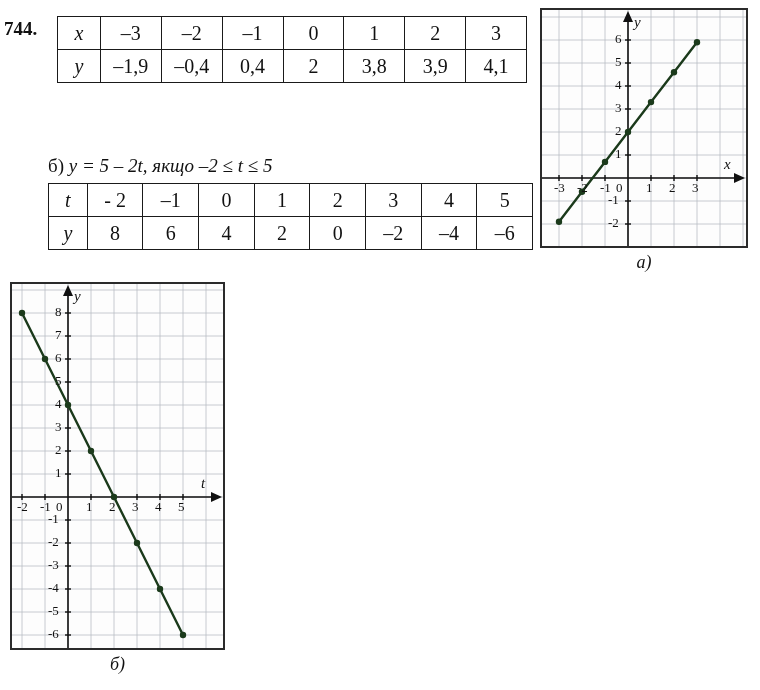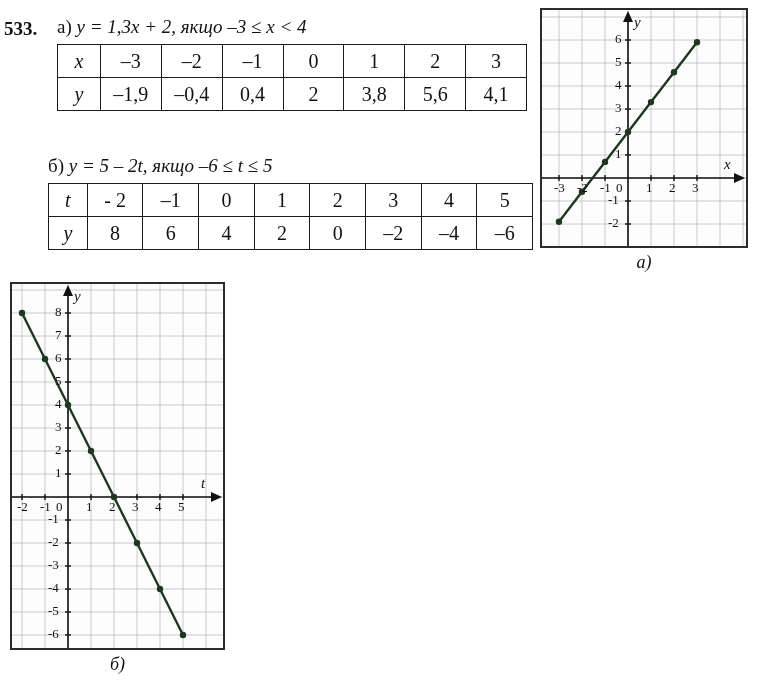--- a/index.html
+++ b/index.html
@@ -126,61 +126,55 @@
     position: absolute;
     font-size: 13px;
     font-family: "Liberation Serif", serif;
     color: #111;
     white-space: nowrap;
   }
 </style>
 </head>
 <body>
 
-<div id="problem-number">533.</div>
+<div id="problem-number">744.</div>
 
 <div id="part-a-block">
-  <div class="eq-line">
-    <span class="lbl">а)</span>
-    <span>y = 1,3x + 2,</span>
-    <span class="word">якщо</span>
-    <span>–3 ≤ x &lt; 4</span>
-  </div>
   <table class="vt" id="table-a">
     <tbody>
         <tr>
       <td class="varname">x</td>
       <td>–3</td>
       <td>–2</td>
       <td>–1</td>
       <td>0</td>
       <td>1</td>
       <td>2</td>
       <td>3</td>
     </tr>
     <tr>
       <td class="varname">y</td>
       <td>–1,9</td>
       <td>–0,4</td>
       <td>0,4</td>
       <td>2</td>
       <td>3,8</td>
-      <td>5,6</td>
+      <td>3,9</td>
       <td>4,1</td>
     </tr>
   </tbody>
     </table>
 </div>
 
 <div id="part-b-block">
   <div class="eq-line">
     <span class="lbl">б)</span>
     <span>y = 5 – 2t,</span>
     <span class="word">якщо</span>
-    <span>–6 ≤ t ≤ 5</span>
+    <span>–2 ≤ t ≤ 5</span>
   </div>
   <table class="vt" id="table-b">
     <tbody>
         <tr>
       <td class="varname">t</td>
       <td>- 2</td>
       <td>–1</td>
       <td>0</td>
       <td>1</td>
       <td>2</td>

